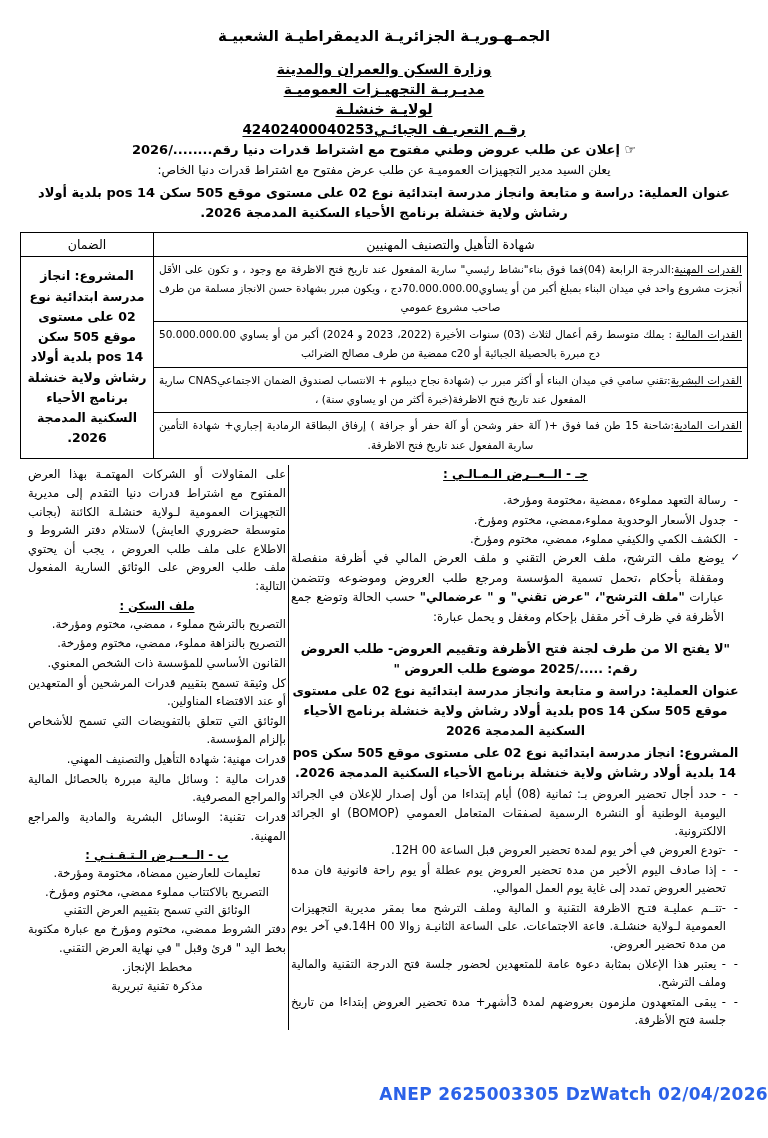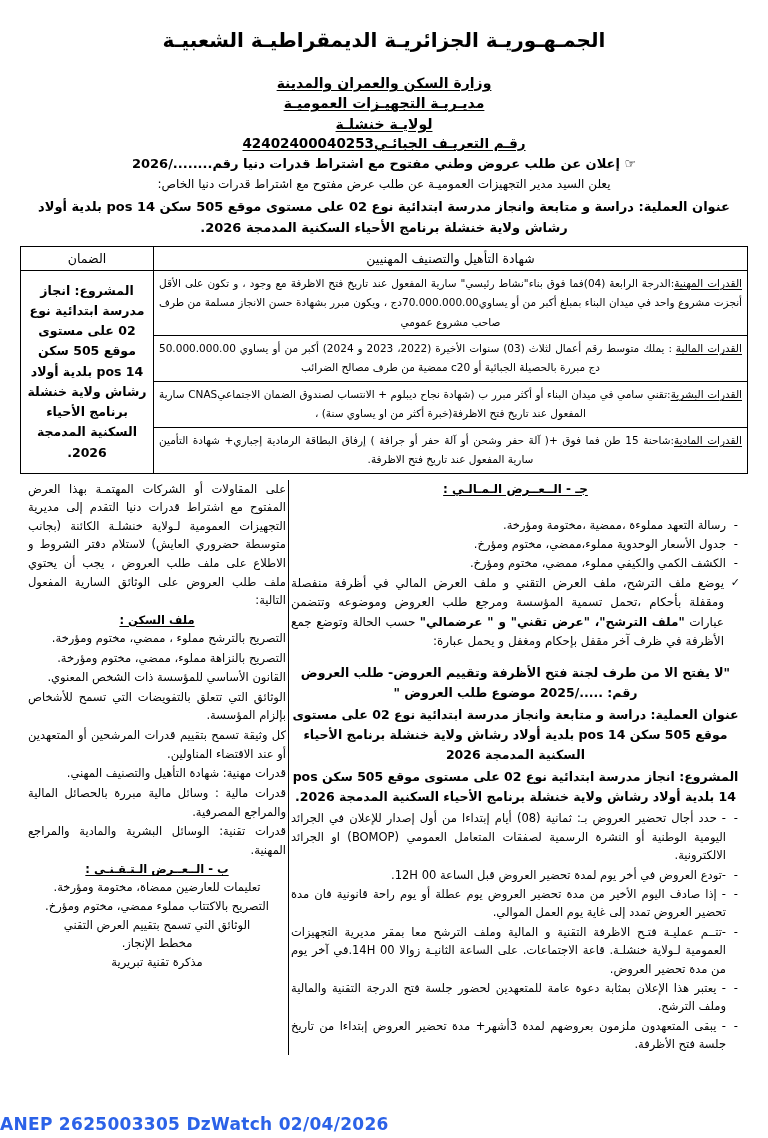--- a/index.html
+++ b/index.html
@@ -27,21 +27,21 @@
   
   .header {
     text-align: center;
     padding: 26px 40px 0 40px;
   }
   .hdr-line {
     font-weight: bold;
     line-height: 1.45;
     letter-spacing: 0.5px;
   }
-  .hdr-republic { font-size: 20px; margin-bottom: 18px; }
+  .hdr-republic { font-size: 15px; margin-bottom: 11px; }
   .hdr-ministry { font-size: 14px; text-decoration: underline; text-underline-offset: 2px; }
   .hdr-direction { font-size: 14px; text-decoration: underline; text-underline-offset: 2px; }
   .hdr-wilaya { font-size: 14px; text-decoration: underline; text-underline-offset: 2px; }
   .hdr-fiscal {
     font-size: 13.5px;
     font-weight: bold;
     text-decoration: underline;
     text-underline-offset: 2px;
     margin-top: 1px;
   }
@@ -133,21 +133,21 @@
     padding-right: 2px;
     padding-left: 8px;
   }
 
   .sec-head {
     font-size: 12px;
     font-weight: bold;
     text-decoration: underline;
     text-underline-offset: 2px;
     text-align: center;
-    margin: 2px 0 20px 0;
+    margin: 2px 0 10px 0;
     letter-spacing: 1px;
   }
   .sec-head-r {
     font-size: 11.5px;
     font-weight: bold;
     text-decoration: underline;
     text-underline-offset: 2px;
     text-align: center;
     margin: 3px 0 2px 0;
   }
@@ -212,24 +212,24 @@
     margin: 2px 0;
   }
   .note-list li {
     font-size: 11.5px;
     line-height: 1.6;
   }
 
   
   .footer {
     position: absolute;
-    bottom: 4px;
+    bottom: 34px;
     left: 0;
     width: 100%;
-    text-align: left;
+    text-align: right;
     direction: ltr;
   }
   .footer-text {
     color: #2b62e8;
     font-weight: bold;
     font-size: 17px;
     letter-spacing: 0.3px;
     font-family: "DejaVu Sans", "Liberation Sans", sans-serif;
   }
 </style>
@@ -332,31 +332,32 @@
       </ul>
     </div>
 
     <div class="col col-right">
       <div class="p-just">على المقاولات أو  الشركات المهتمـة  بهذا العرض المفتوح مع اشتراط قدرات دنيا التقدم إلى  مديرية التجهيزات العمومية لـولاية  خنشلـة الكائنة (بجانب متوسطة حضروري  العايش) لاستلام دفتر الشروط و الاطلاع على ملف طلب العروض ، يجب أن يحتوي ملف طلب العروض على الوثائق السارية المفعول التالية:</div>
 
       <div class="sec-head-r">ملف السكن :</div>
       <div class="p-just">التصريح بالترشح مملوء ، ممضي، مختوم ومؤرخة.</div>
       <div class="p-just">التصريح بالنزاهة مملوء، ممضي، مختوم ومؤرخة.</div>
       <div class="p-just">القانون الأساسي للمؤسسة ذات الشخص المعنوي.</div>
+      <div class="p-just">كل وثيقة تسمح بتقييم قدرات المرشحين أو المتعهدين أو عند الاقتضاء المناولين.</div>
       <div class="p-just">الوثائق التي تتعلق بالتفويضات التي تسمح للأشخاص بإلزام المؤسسة.</div>
-      <div class="p-just">كل وثيقة تسمح بتقييم قدرات المرشحين أو المتعهدين أو عند الاقتضاء المناولين.</div>
 
       <div class="p-just">قدرات مهنية: شهادة التأهيل والتصنيف المهني.</div>
       <div class="p-just">قدرات مالية  :  وسائل مالية مبررة بالحصائل المالية والمراجع المصرفية.</div>
       <div class="p-just">قدرات تقنية: الوسائل البشرية والمادية والمراجع المهنية.</div>
 
       <div class="sec-head-r">ب - الــعــرض الـتـقـنـي :</div>
       <div class="p-center">تعليمات للعارضين ممضاة، مختومة ومؤرخة.</div>
       <div class="p-center">التصريح بالاكتتاب مملوء ممضي، مختوم ومؤرخ.</div>
       <div class="p-center">الوثائق التي تسمح بتقييم العرض التقني</div>
+      <div class="p-just">دفتر الشروط ممضي، مختوم ومؤرخ مع عبارة مكتوبة بخط اليد " قرئ وقبل " في نهاية العرض التقني.</div>
       <div class="p-center">مخطط الإنجاز.</div>
       <div class="p-center">مذكرة تقنية تبريرية</div>
     </div>
 
   </div>
 
   <div class="footer">
     <span class="footer-text" style="color: rgb(43, 98, 232);">ANEP 2625003305 DzWatch 02/04/2026</span>
   </div>
 

